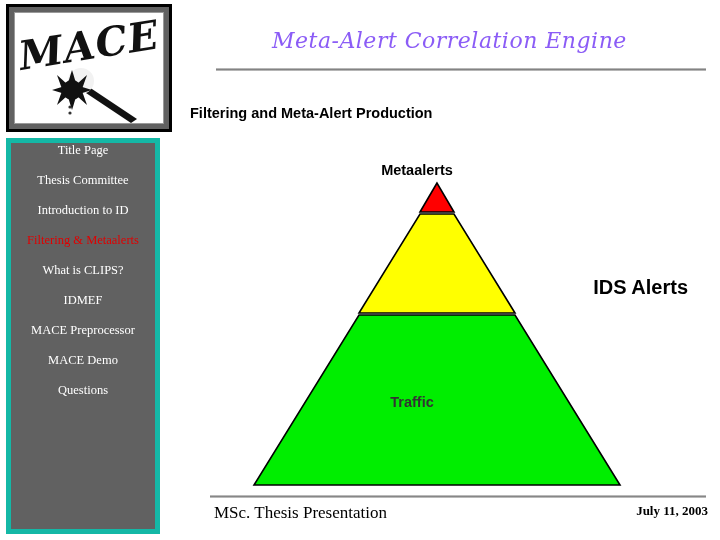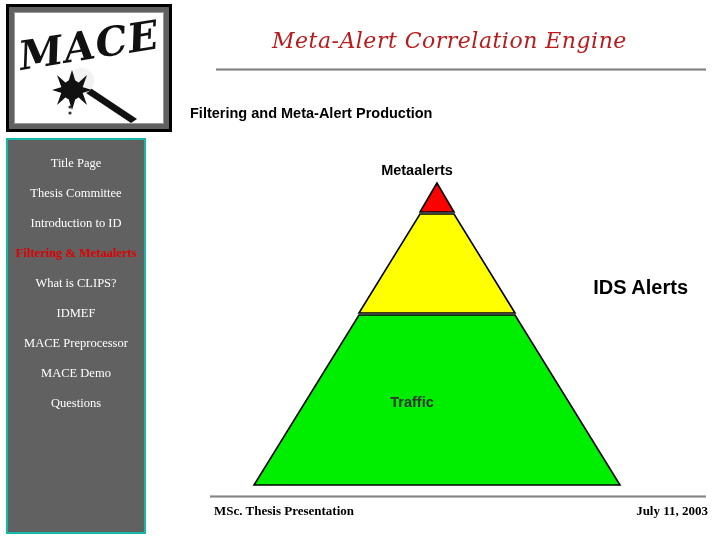--- a/index.html
+++ b/index.html
@@ -55,54 +55,53 @@
     top: 52px;
     width: 104px;
     height: 58px;
   }
 
   
   #sidebar {
     position: absolute;
     left: 6px;
     top: 138px;
-    width: 140px;
+    width: 154px;
     height: 396px;
     background: #616161;
-    border: 2px solid #14b8a6;
+    border: 5px solid #14b8a6;
     box-sizing: border-box;
-    padding-top: 16px;
   }
   .nav-item {
     display: block;
     width: 100%;
     text-align: center;
     color: #ffffff;
     font-family: "Liberation Serif", serif;
     font-size: 12.5px;
     line-height: 14px;
     height: 30px;
     cursor: pointer;
     white-space: nowrap;
   }
   .nav-item.active {
     color: #e00000;
-    font-weight: bold;
+    font-weight: normal;
   }
 
   
   #header-title {
     position: absolute;
     left: 272px;
     top: 28px;
     width: 420px;
     font-family: "DejaVu Serif", serif;
     font-style: italic;
     font-size: 22px;
-    color: #b91c1c;
+    color: #8b5cf6;
     letter-spacing: 0.5px;
     white-space: nowrap;
   }
   #header-rule {
     position: absolute;
     left: 216px;
     top: 68px;
     width: 490px;
     height: 3px;
     background: linear-gradient(to bottom, #cfcfcf 0%, #8d8d8d 45%, #6f6f6f 60%, #e8e8e8 100%);
@@ -171,22 +170,22 @@
     top: 495px;
     width: 496px;
     height: 3px;
     background: linear-gradient(to bottom, #d3d3d3 0%, #909090 45%, #737373 60%, #ececec 100%);
   }
   #footer-left {
     position: absolute;
     left: 214px;
     top: 503px;
     font-family: "Liberation Serif", serif;
-    font-weight: bold;
-    font-size: 13px;
+    font-weight: normal;
+    font-size: 17px;
     color: #000000;
   }
   #footer-right {
     position: absolute;
     right: 12px;
     top: 503px;
     font-family: "Liberation Serif", serif;
     font-weight: bold;
     font-size: 13px;
     color: #000000;

